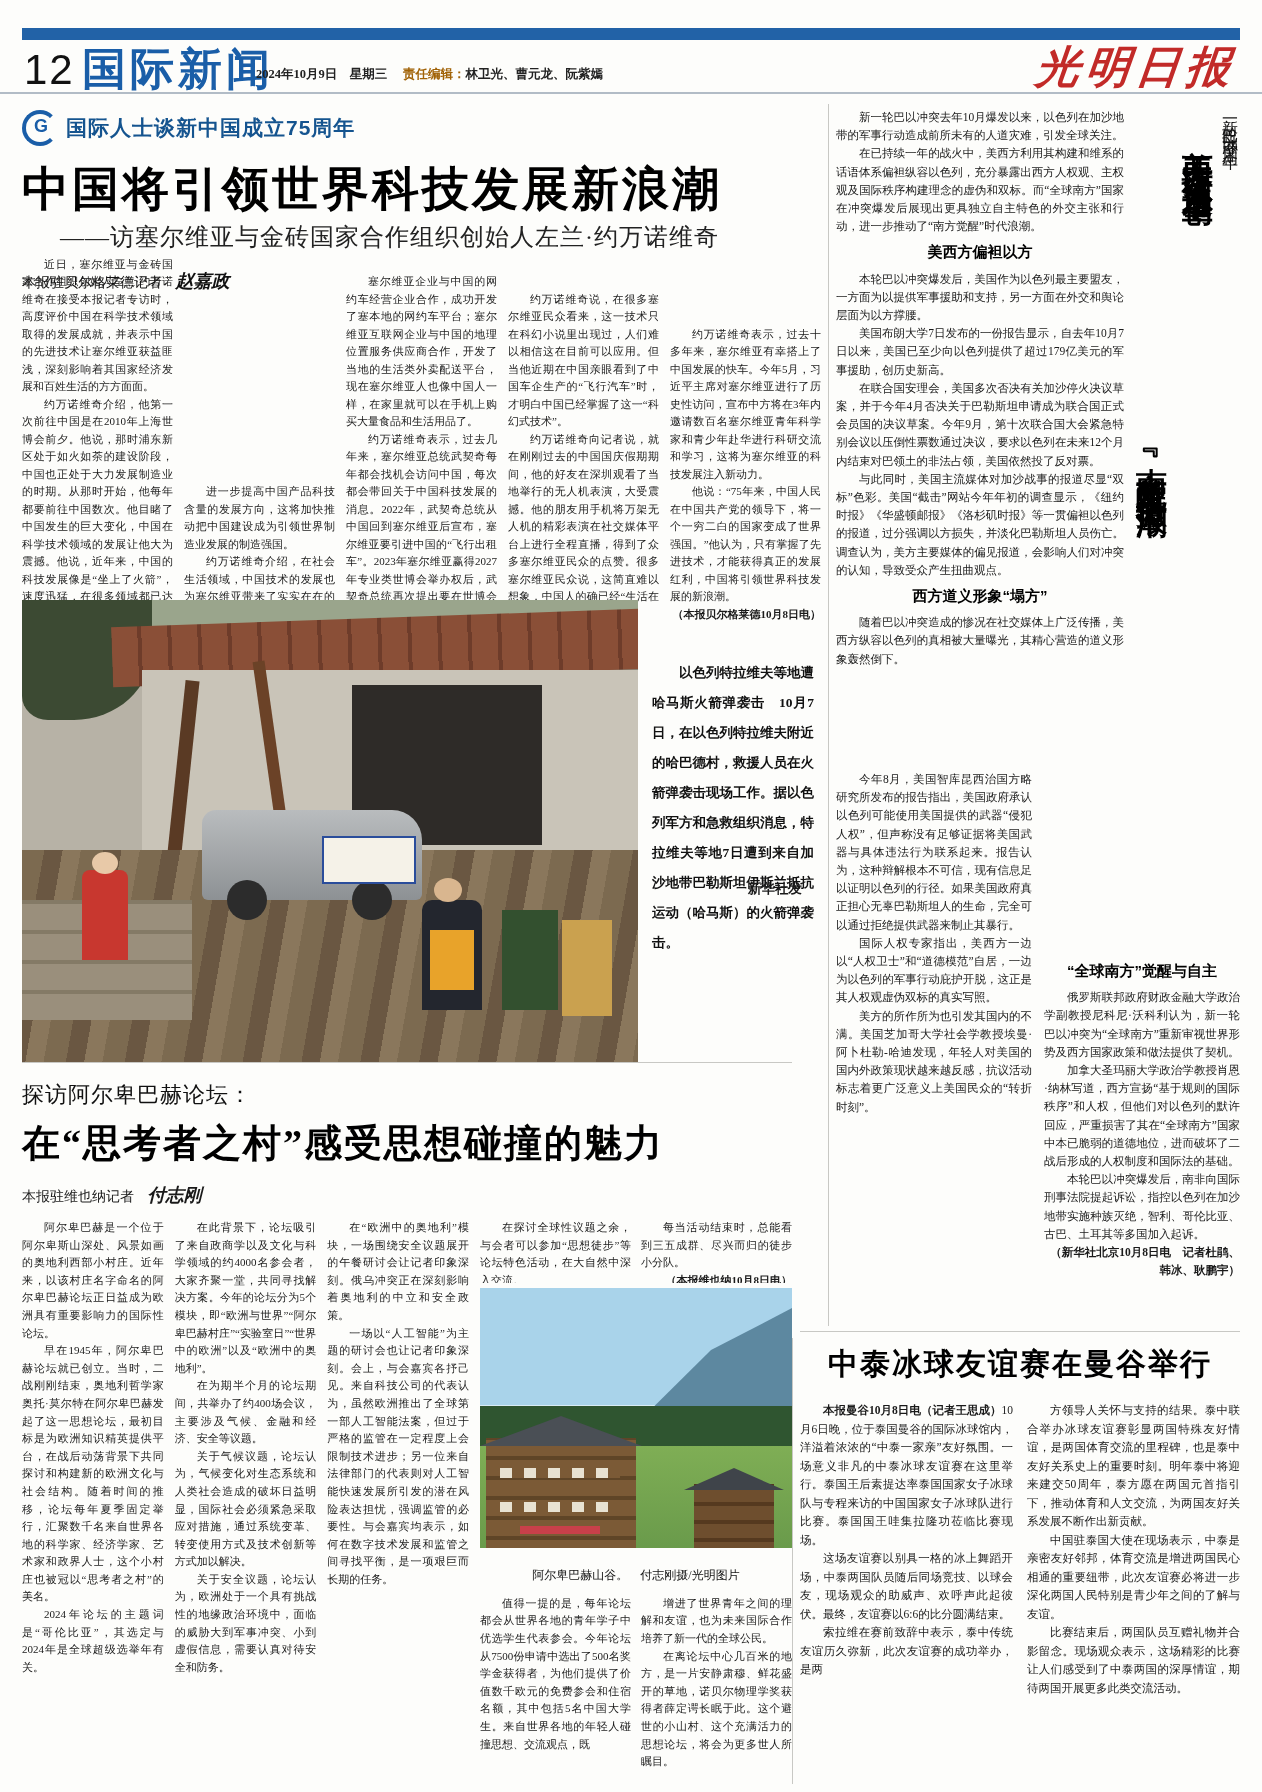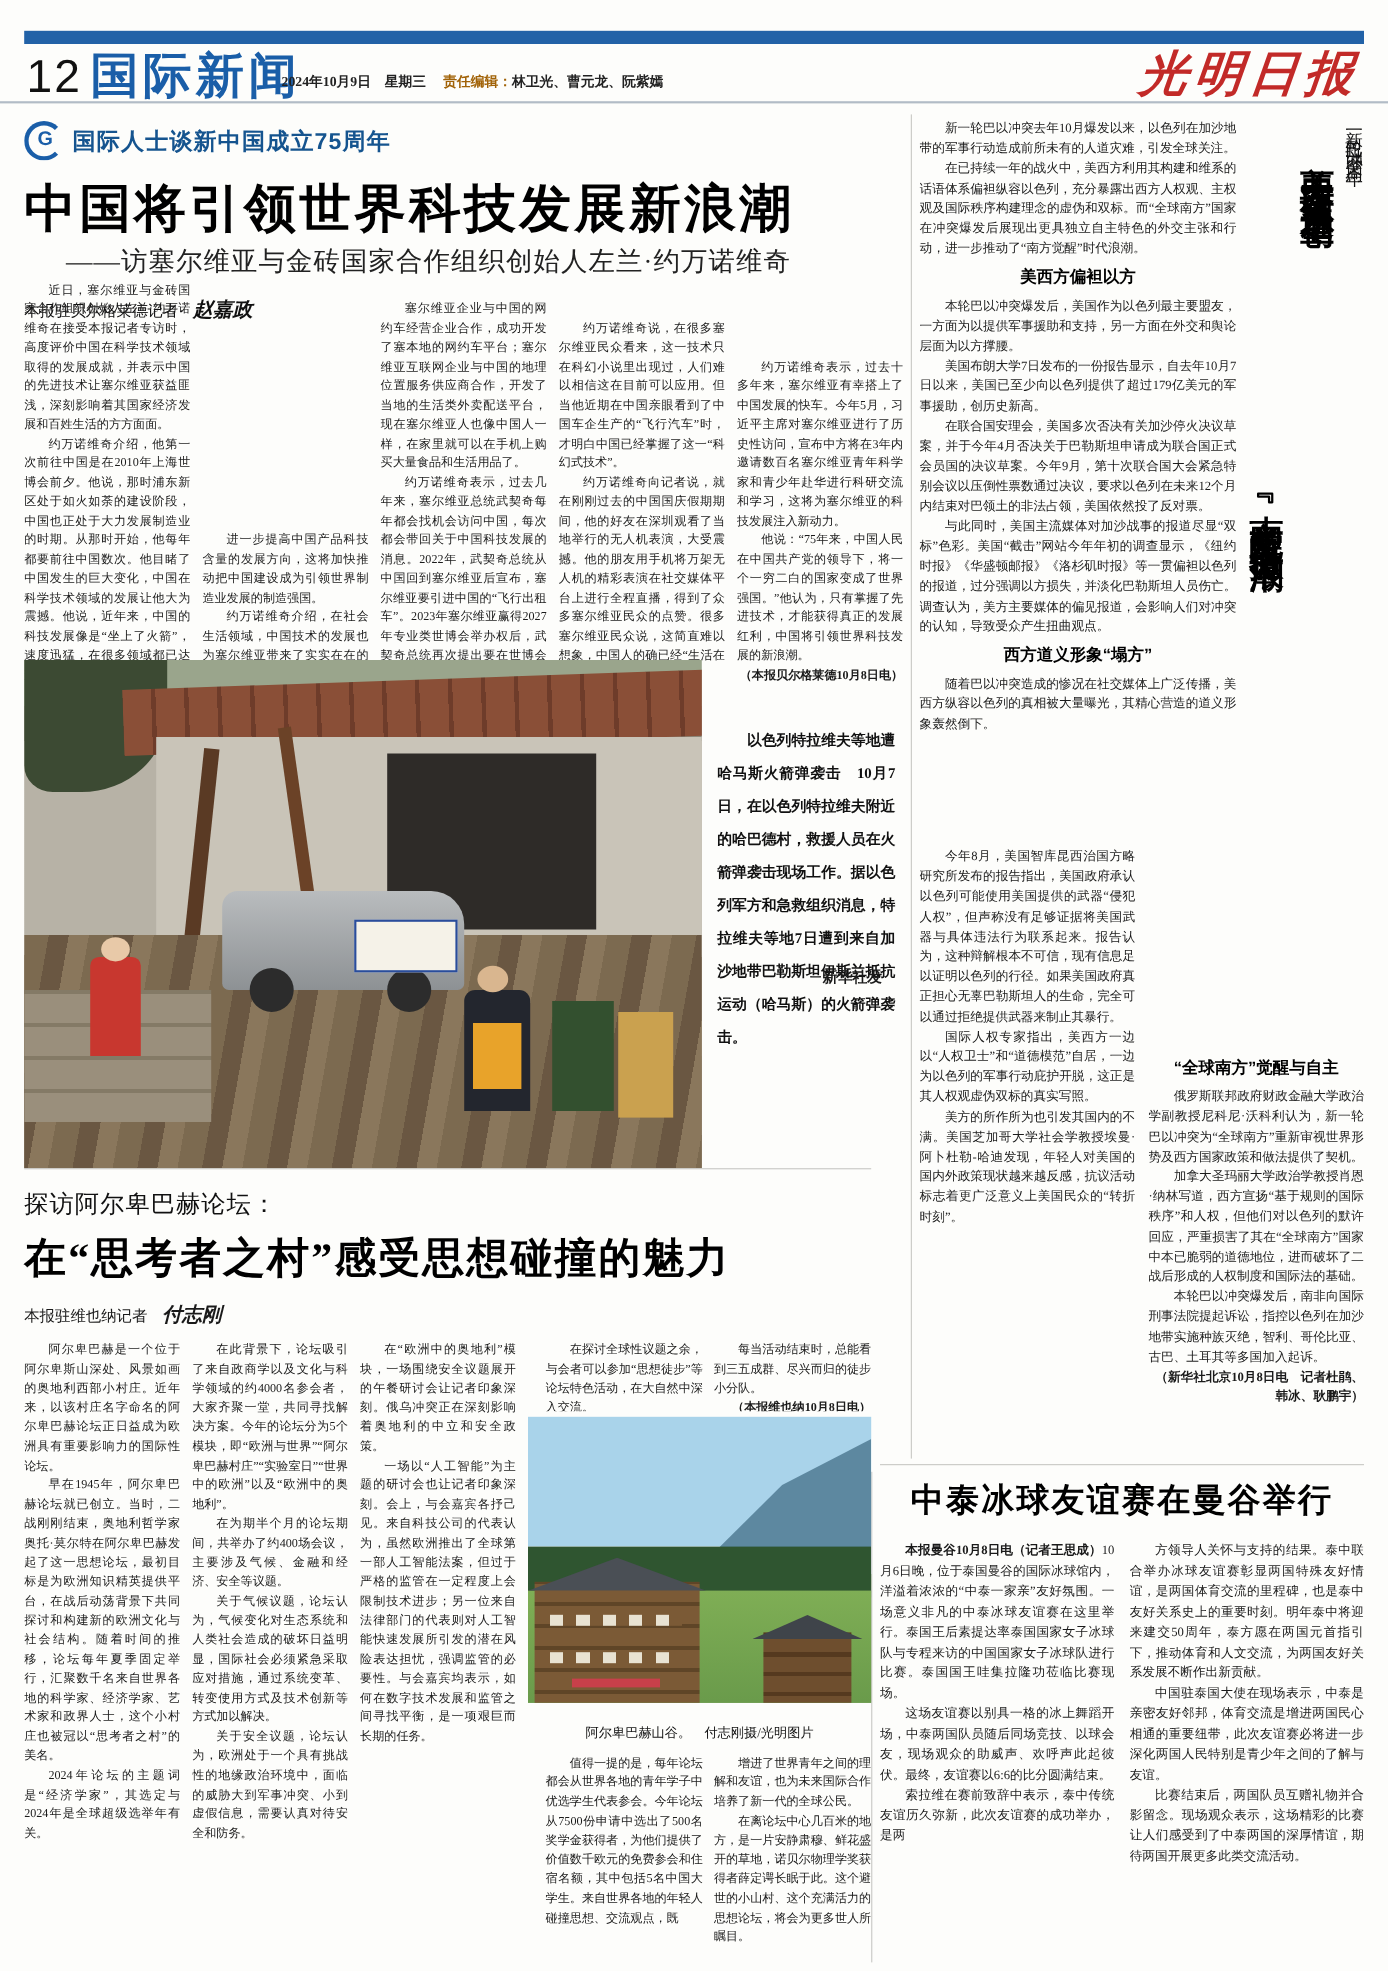--- a/index.html
+++ b/index.html
@@ -66,21 +66,21 @@
   
   .a3{position:absolute;left:22px;top:1068px;width:770px;}
   .a3-kicker{margin-top:12px;font-size:22px;color:#111;letter-spacing:1px;}
   .a3-headline{margin-top:8px;font-family:"Liberation Serif",serif;font-weight:900;
         font-size:38px;letter-spacing:2px;color:#000;}
   .a3-byline{margin-top:14px;font-size:14px;}
   .a3-byline .name{font-size:18px;font-style:italic;font-weight:bold;margin-left:10px;}
   .a3-body{margin-top:12px;display:flex;gap:11px;height:572px;}
   .a3-body .tcol{width:142px;font-size:11px;line-height:17.6px;}
   .a3-right{width:312px;display:flex;flex-direction:column;}
-  .strip{display:flex;gap:10px;overflow:hidden;margin-left:16px;}
+  .strip{display:flex;gap:10px;overflow:hidden;}
   .strip .scol{width:151px;font-size:11px;line-height:17.6px;}
   .strip-top{height:66px;}
   .strip-bot{height:202px;margin-top:6px;}
   .photo2{width:312px;height:268px;margin-top:5px;position:relative;overflow:hidden;
           background:linear-gradient(#a9d3ea 0 45%,#d9ecf6 45% 55%,#6f9c53 55% 100%);}
   .photo2-cap{height:22px;margin-top:19px;font-size:12px;text-align:center;color:#111;}
   
   .a4{position:absolute;left:800px;top:1338px;width:440px;}
   .a4-headline{text-align:center;font-family:"Liberation Serif",serif;font-weight:900;
         font-size:30px;letter-spacing:2px;margin-top:6px;color:#000;}
@@ -206,21 +206,21 @@
     <div class="a3-kicker">探访阿尔卑巴赫论坛：</div>
     <div class="a3-headline">在“思考者之村”感受思想碰撞的魅力</div>
     <div class="a3-byline">
       <span>本报驻维也纳记者</span>
       <span class="name">付志刚</span>
     </div>
     <div class="a3-body">
       <div class="tcol col">
           <p>阿尔卑巴赫是一个位于阿尔卑斯山深处、风景如画的奥地利西部小村庄。近年来，以该村庄名字命名的阿尔卑巴赫论坛正日益成为欧洲具有重要影响力的国际性论坛。</p>
           <p>早在1945年，阿尔卑巴赫论坛就已创立。当时，二战刚刚结束，奥地利哲学家奥托·莫尔特在阿尔卑巴赫发起了这一思想论坛，最初目标是为欧洲知识精英提供平台，在战后动荡背景下共同探讨和构建新的欧洲文化与社会结构。随着时间的推移，论坛每年夏季固定举行，汇聚数千名来自世界各地的科学家、经济学家、艺术家和政界人士，这个小村庄也被冠以“思考者之村”的美名。</p>
-          <p>2024年论坛的主题词是“经济学家”，其选定与2024年是全球超级选举年有关。</p>
+          <p>2024年论坛的主题词是“哥伦比亚”，其选定与2024年是全球超级选举年有关。</p>
         </div>
       <div class="tcol col">
           <p>在此背景下，论坛吸引了来自政商学以及文化与科学领域的约4000名参会者，大家齐聚一堂，共同寻找解决方案。今年的论坛分为5个模块，即“欧洲与世界”“阿尔卑巴赫村庄”“实验室日”“世界中的欧洲”以及“欧洲中的奥地利”。</p>
           <p>在为期半个月的论坛期间，共举办了约400场会议，主要涉及气候、金融和经济、安全等议题。</p>
           <p>关于气候议题，论坛认为，气候变化对生态系统和人类社会造成的破坏日益明显，国际社会必须紧急采取应对措施，通过系统变革、转变使用方式及技术创新等方式加以解决。</p>
           <p>关于安全议题，论坛认为，欧洲处于一个具有挑战性的地缘政治环境中，面临的威胁大到军事冲突、小到虚假信息，需要认真对待安全和防务。</p>
         </div>
       <div class="tcol col">
           <p>在“欧洲中的奥地利”模块，一场围绕安全议题展开的午餐研讨会让记者印象深刻。俄乌冲突正在深刻影响着奥地利的中立和安全政策。</p>
           <p>一场以“人工智能”为主题的研讨会也让记者印象深刻。会上，与会嘉宾各抒己见。来自科技公司的代表认为，虽然欧洲推出了全球第一部人工智能法案，但过于严格的监管在一定程度上会限制技术进步；另一位来自法律部门的代表则对人工智能快速发展所引发的潜在风险表达担忧，强调监管的必要性。与会嘉宾均表示，如何在数字技术发展和监管之间寻找平衡，是一项艰巨而长期的任务。</p>

